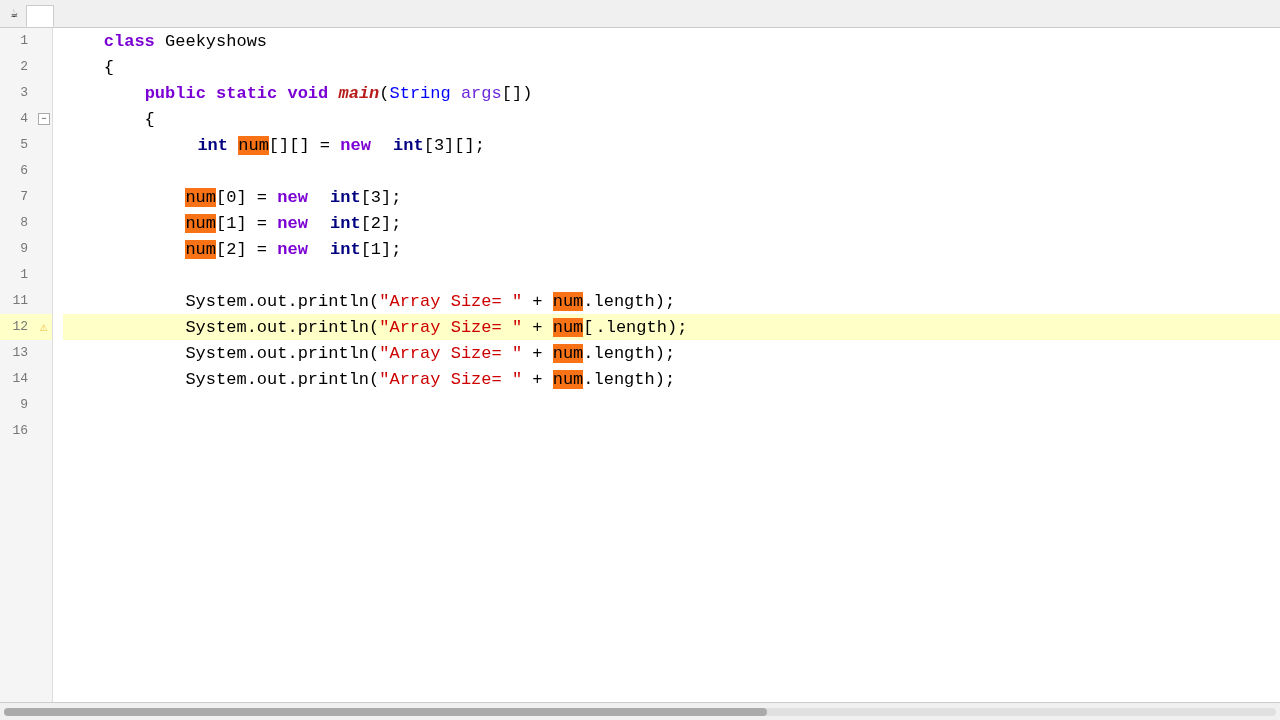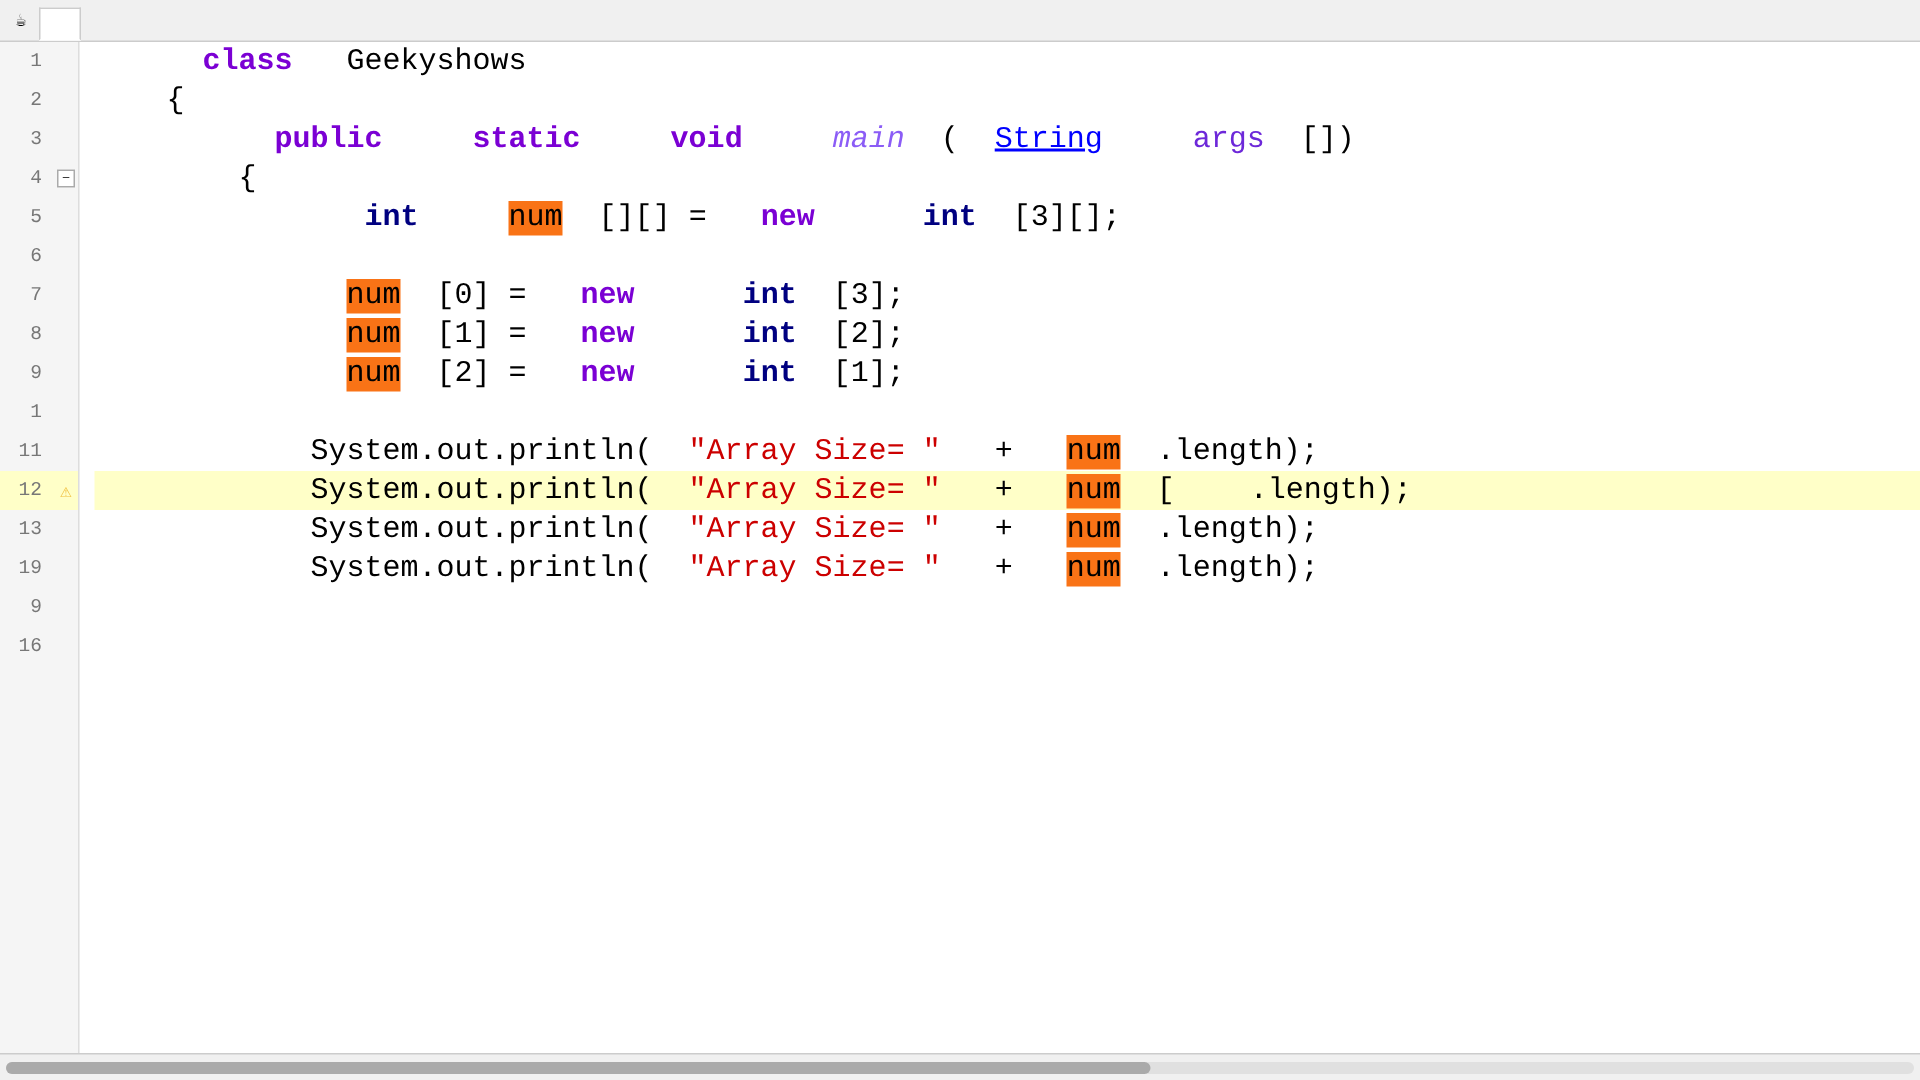--- a/index.html
+++ b/index.html
@@ -108,29 +108,28 @@
     .code-content {
       flex: 1;
       padding: 0 0 0 10px;
       overflow: hidden;
     }
     .code-line {
       display: flex;
       align-items: center;
       height: 26px;
       white-space: pre;
-      font-size: 20px;
-      gap: 24px;
+      font-size: 17px;
     }
 
     
     .kw { color: #7b00d4; font-weight: bold; } 
-    .kw-italic { color: #8b5cf6; font-weight: normal; font-style: italic; } 
+    .kw-italic { color: #b91c1c; font-weight: bold; font-style: italic; } 
     .type { color: #000080; font-weight: bold; margin-left: 12px; } 
-    .class-name { color: #0000ff; text-decoration: underline; } 
+    .class-name { color: #0000ff; } 
     .var-highlight { background: #f97316; color: #000000; } 
     .string { color: #cc0000; } 
     .plain { color: #000000; }
     .param { color: #6d28d9; }
 
     
     .scrollbar-area {
       height: 18px;
       background: #f0f0f0;
       border-top: 1px solid #cccccc;
@@ -218,21 +217,21 @@
         <div class="line-num">12</div>
         <div class="fold-gutter">
           <span class="warning-icon">⚠</span>
         </div>
       </div>
       <div class="line-row">
         <div class="line-num">13</div>
         <div class="fold-gutter"></div>
       </div>
       <div class="line-row">
-        <div class="line-num">19</div>
+        <div class="line-num">14</div>
         <div class="fold-gutter"></div>
       </div>
       <div class="line-row">
         <div class="line-num">9</div>
         <div class="fold-gutter"></div>
       </div>
       <div class="line-row">
         <div class="line-num">16</div>
         <div class="fold-gutter"></div>
       </div>

